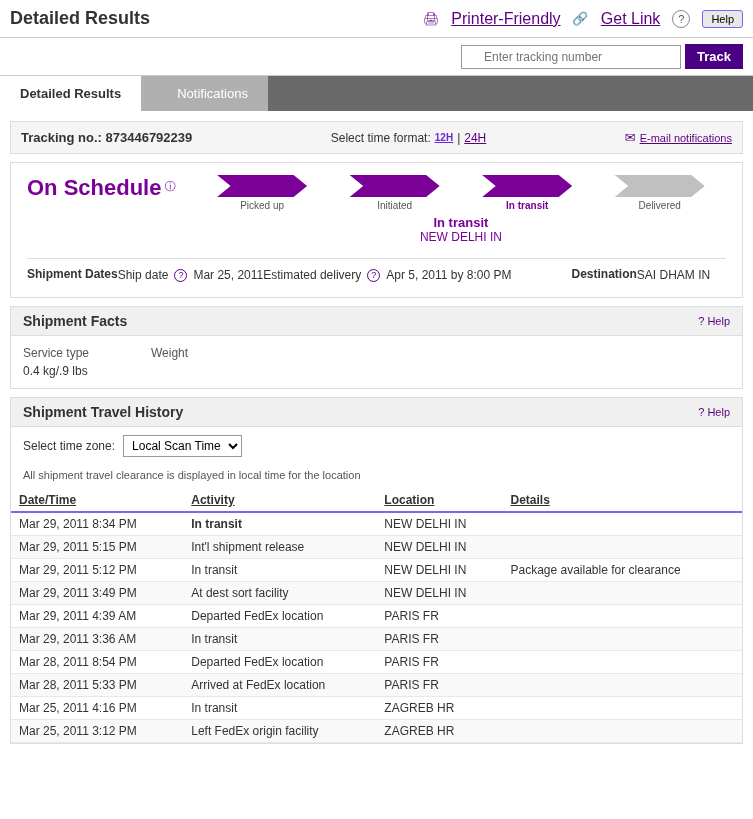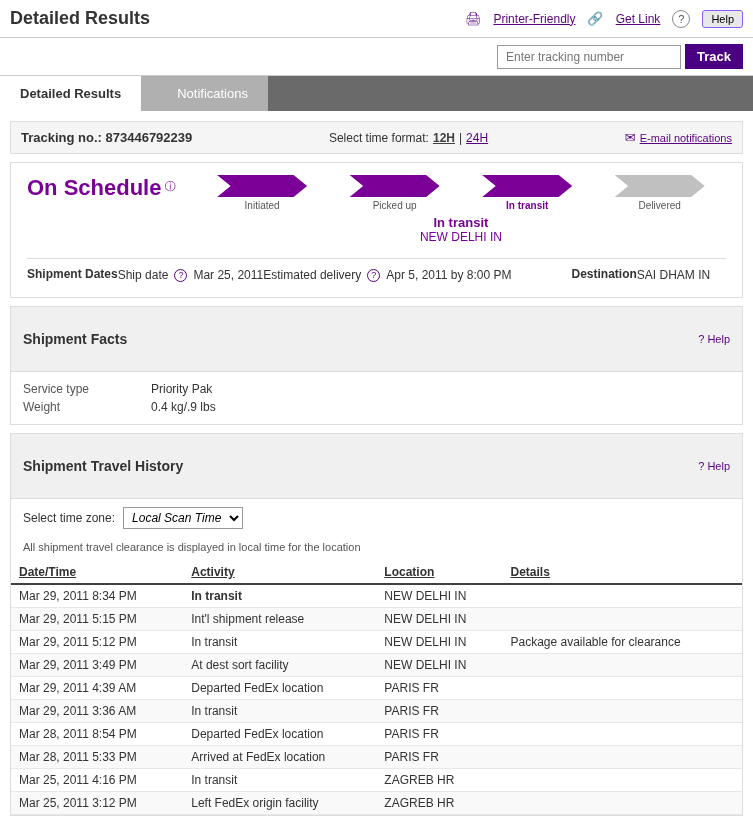--- a/index.html
+++ b/index.html
@@ -18,21 +18,21 @@
       font-size: 18px;
       font-weight: bold;
       color: #333;
     }
     .top-bar-right {
       display: flex;
       align-items: center;
       gap: 12px;
     }
     .printer-friendly, .get-link {
-      font-size: 12px;
+      font-size: 16px;
       color: #5a0080;
       text-decoration: underline;
       cursor: pointer;
     }
     .help-btn {
       border: 1px solid #8b5cf6;
       border-radius: 3px;
       padding: 2px 8px;
       font-size: 11px;
       background: #e8e8e8;
@@ -43,23 +43,23 @@
     .tracking-row {
       display: flex;
       align-items: center;
       justify-content: flex-end;
       padding: 6px 10px;
       background: #fff;
       border-bottom: 1px solid #ccc;
     }
     .tracking-input {
       border: 1px solid #999;
-      padding: 4px 8px;
-      font-size: 12px;
-      width: 184px;
+      padding: 4px 22px;
+      font-size: 12px;
+      width: 220px;
       color: #999;
     }
     .track-btn {
       background: #4a0082;
       color: #fff;
       border: none;
       padding: 5px 12px;
       font-size: 13px;
       font-weight: bold;
       cursor: pointer;
@@ -233,21 +233,21 @@
     
     .section-box {
       border: 1px solid #ddd;
       margin-bottom: 8px;
     }
     .section-header {
       display: flex;
       justify-content: space-between;
       align-items: center;
       background: #f0f0f0;
-      padding: 24px 12px;
+      padding: 6px 12px;
       border-bottom: 1px solid #ddd;
     }
     .section-header-title {
       font-size: 14px;
       font-weight: bold;
     }
     .section-help {
       font-size: 11px;
       color: #5a0080;
       cursor: pointer;
@@ -276,35 +276,34 @@
       padding: 8px 12px;
     }
     .tz-label {
       font-size: 12px;
     }
     .tz-select {
       border: 1px solid #999;
       padding: 2px 4px;
       font-size: 12px;
       background: #fff;
-      font-style: italic;
     }
     .notice-text {
       padding: 4px 12px 8px;
       font-size: 11px;
       color: #555;
     }
     .history-table {
       width: 100%;
       border-collapse: collapse;
       font-size: 12px;
     }
     .history-table th {
       text-align: left;
-      border-bottom: 2px solid #404040;
+      border-bottom: 2px solid #8b5cf6;
       padding: 4px 8px;
       font-weight: bold;
       font-size: 12px;
       text-decoration: underline;
     }
     .history-table td {
       padding: 4px 8px;
       border-bottom: 1px solid #e8e8e8;
       vertical-align: top;
     }
@@ -340,21 +339,21 @@
     <span>Notifications</span>
   </div>
 </div>
 
 <div class="main-content">
 
   <div class="tracking-info-bar">
     <span class="tracking-no">Tracking no.: 873446792239</span>
     <div style="display:flex;align-items:center;gap:4px;">
       <span style="font-size:12px;">Select time format:</span>
-      <a style="color:#404040;text-decoration:underline;font-weight:bold;font-size:12px;cursor:pointer;">12H</a>
+      <a style="color:#6d28d9;text-decoration:underline;font-weight:bold;font-size:10px;cursor:pointer;">12H</a>
       <span>|</span>
       <a style="color:#5a0080;text-decoration:underline;font-size:12px;cursor:pointer;">24H</a>
     </div>
     <div style="display:flex;align-items:center;gap:4px;">
       <span style="color:#5a0080;font-size:13px;">✉</span>
       <a style="color:#5a0080;text-decoration:underline;font-size:11px;cursor:pointer;">E-mail notifications</a>
     </div>
   </div>
 
   <div class="status-section">
@@ -362,26 +361,26 @@
       <div>
         <span class="status-label">On Schedule</span>
         <span class="status-icon">ⓘ</span>
       </div>
 
       <div class="progress-container">
         <div class="progress-steps">
 
           <div class="step-arrow">
             <div class="arrow-shape filled-purple"></div>
-            <span class="step-label">Initiated</span>
+            <span class="step-label">Picked up</span>
           </div>
 
           <div class="step-arrow">
             <div class="arrow-shape filled-purple"></div>
-            <span class="step-label">Picked up</span>
+            <span class="step-label">Initiated</span>
           </div>
 
           <div class="step-arrow">
             <div class="arrow-shape filled-purple"></div>
             <span class="step-label" style="font-weight:bold;color:#7b0097;">In transit</span>
           </div>
 
           <div class="step-arrow">
             <div class="arrow-shape filled-light"></div>
             <span class="step-label">Delivered</span>
@@ -418,21 +417,20 @@
   </div>
 
   <div class="section-box">
     <div class="section-header">
       <span class="section-header-title">Shipment Facts</span>
       <span class="section-help">? Help</span>
     </div>
     <div class="section-body">
       <div class="facts-grid" id="facts-grid">
       <span class="fact-label">Service type</span>
-          <span class="fact-value">Priority Pak</span>
           <span class="fact-label">Weight</span>
           <span class="fact-value">0.4 kg/.9 lbs</span>
         </div>
     </div>
   </div>
 
   <div class="section-box">
     <div class="section-header">
       <span class="section-header-title">Shipment Travel History</span>
       <span class="section-help">? Help</span>

